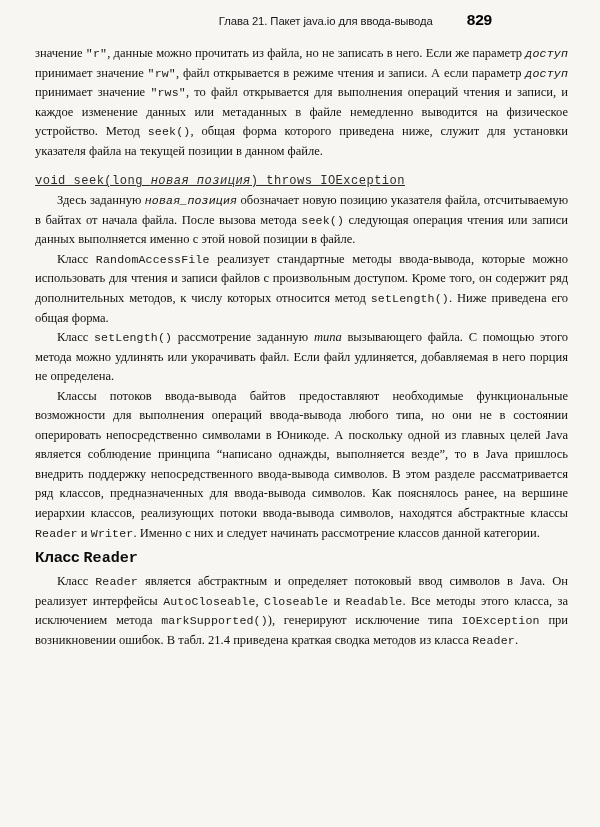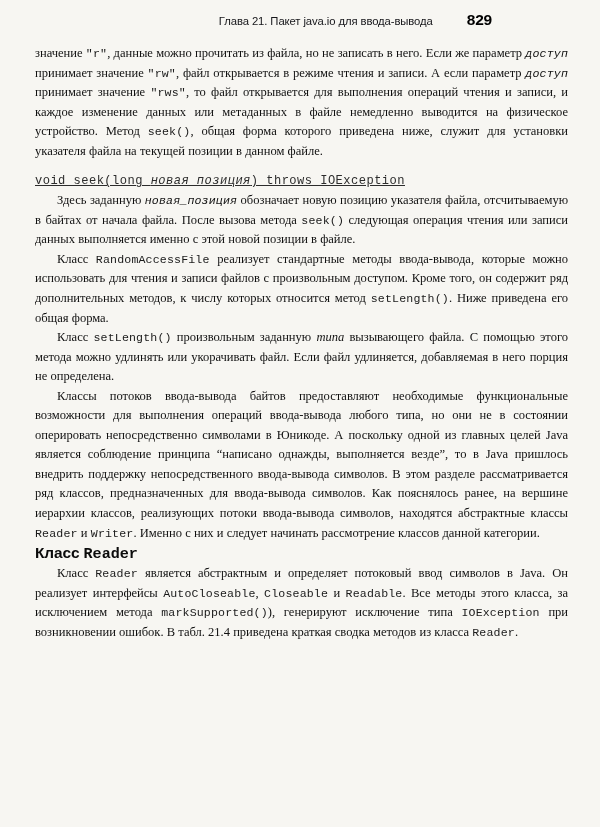--- a/index.html
+++ b/index.html
@@ -111,21 +111,21 @@
     font-size: 20.6px;
     line-height: 24px;
     letter-spacing: -0.35px;
     color: #0b0b0b;
   }
   h2.subsection-heading {
     margin: 0;
     font-family: "Liberation Sans", "DejaVu Sans", sans-serif;
     font-weight: bold;
     font-size: 15.4px;
-    line-height: 20px;
+    line-height: 27px;
     letter-spacing: -0.1px;
     color: #0b0b0b;
   }
   h2.subsection-heading .mono-head {
     font-family: "Liberation Mono", "DejaVu Sans Mono", monospace;
     font-weight: bold;
     font-size: 15.1px;
     letter-spacing: 0px;
   }
 
@@ -159,21 +159,21 @@
     <p class="para blk indent sp-code-after">
       <span>Здесь заданную </span><span class="mono-i">новая_позиция</span><span> обозначает новую позицию указателя файла, отсчитываемую в байтах от начала файла. После вызова метода </span><code>seek()</code><span> следующая операция чтения или записи данных выполняется именно с этой новой позиции в файле.</span>
     </p>
 
     <p class="para blk indent">
       <span>Класс </span><code>RandomAccessFile</code><span> реализует стандартные методы ввода-вывода, которые можно использовать для чтения и записи файлов с произвольным доступом. Кроме того, он содержит ряд дополнительных методов, к числу которых относится метод </span><code>setLength()</code><span>. Ниже приведена его общая форма.</span>
     </p>
 
 
     <p class="para blk indent sp-code-after">
-      <span>Класс </span><code>setLength()</code><span> произвольным заданную </span><span class="ital">типа</span><span> вызывающего файла. С помощью этого метода можно удлинять или укорачивать файл. Если файл удлиняется, добавляемая в него порция не определена.</span>
+      <span>Класс </span><code>setLength()</code><span> рассмотрение заданную </span><span class="ital">типа</span><span> вызывающего файла. С помощью этого метода можно удлинять или укорачивать файл. Если файл удлиняется, добавляемая в него порция не определена.</span>
     </p>
 
 
     <p class="para blk indent sp-h1-after">
       <span>Классы потоков ввода-вывода байтов предоставляют необходимые функциональные возможности для выполнения операций ввода-вывода любого типа, но они не в состоянии оперировать непосредственно символами в Юникоде. А поскольку одной из главных целей Java является соблюдение принципа “написано однажды, выполняется везде”, то в Java пришлось внедрить поддержку непосредственного ввода-вывода символов. В этом разделе рассматривается ряд классов, предназначенных для ввода-вывода символов. Как пояснялось ранее, на вершине иерархии классов, реализующих потоки ввода-вывода символов, находятся абстрактные классы </span><code>Reader</code><span> и </span><code>Writer</code><span>. Именно с них и следует начинать рассмотрение классов данной категории.</span>
     </p>
 
     <h2 class="subsection-heading blk sp-h2-before"><span>Класс </span><span class="mono-head">Reader</span></h2>
 
     <p class="para blk indent sp-h2-after">

